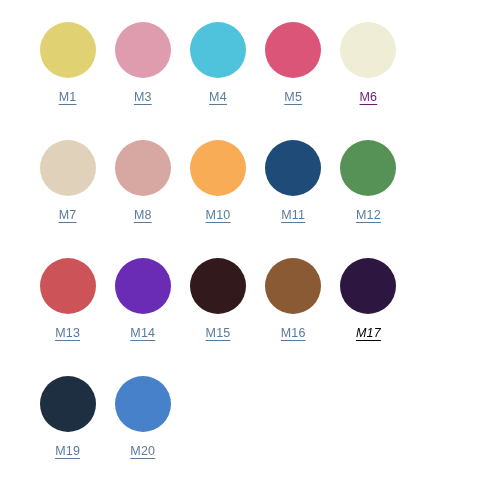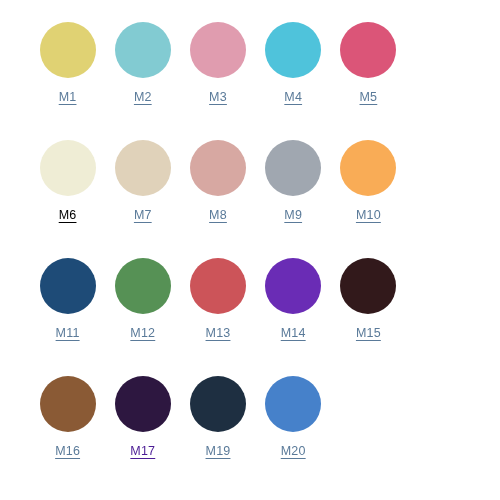--- a/index.html
+++ b/index.html
@@ -58,50 +58,42 @@
 </style>
 </head>
 <body style="background-color: rgb(255, 255, 255);">
 
 <div id="swatch-grid">
     <div class="swatch-cell">
       <span class="swatch-dot" style="background-color: rgb(224, 210, 115);"></span>
       <a class="swatch-label" style="color: rgb(90, 122, 153);">M1</a>
     </div>
     <div class="swatch-cell">
-      <span class="swatch-dot" style="background-color: rgb(130, 203, 210);"></span>
-      <a class="swatch-label" style="color: rgb(90, 122, 153);">M2</a>
-    </div>
-    <div class="swatch-cell">
       <span class="swatch-dot" style="background-color: rgb(224, 156, 175);"></span>
       <a class="swatch-label" style="color: rgb(90, 122, 153);">M3</a>
     </div>
     <div class="swatch-cell">
       <span class="swatch-dot" style="background-color: rgb(79, 195, 219);"></span>
       <a class="swatch-label" style="color: rgb(90, 122, 153);">M4</a>
     </div>
     <div class="swatch-cell">
       <span class="swatch-dot" style="background-color: rgb(219, 85, 120);"></span>
       <a class="swatch-label" style="color: rgb(90, 122, 153);">M5</a>
     </div>
     <div class="swatch-cell">
       <span class="swatch-dot" style="background-color: rgb(239, 237, 213);"></span>
-      <a class="swatch-label" style="color: #000000;">M6</a>
+      <a class="swatch-label" style="color: #701a75;">M6</a>
     </div>
     <div class="swatch-cell">
       <span class="swatch-dot" style="background-color: rgb(224, 210, 186);"></span>
       <a class="swatch-label" style="color: rgb(90, 122, 153);">M7</a>
     </div>
     <div class="swatch-cell">
       <span class="swatch-dot" style="background-color: rgb(215, 168, 162);"></span>
       <a class="swatch-label" style="color: rgb(90, 122, 153);">M8</a>
-    </div>
-    <div class="swatch-cell">
-      <span class="swatch-dot" style="background-color: rgb(160, 167, 176);"></span>
-      <a class="swatch-label" style="color: rgb(90, 122, 153);">M9</a>
     </div>
     <div class="swatch-cell">
       <span class="swatch-dot" style="background-color: rgb(249, 172, 86);"></span>
       <a class="swatch-label" style="color: rgb(90, 122, 153);">M10</a>
     </div>
     <div class="swatch-cell">
       <span class="swatch-dot" style="background-color: rgb(30, 75, 119);"></span>
       <a class="swatch-label" style="color: rgb(90, 122, 153);">M11</a>
     </div>
     <div class="swatch-cell">
@@ -119,21 +111,21 @@
     <div class="swatch-cell">
       <span class="swatch-dot" style="background-color: rgb(50, 25, 27);"></span>
       <a class="swatch-label" style="color: rgb(90, 122, 153);">M15</a>
     </div>
     <div class="swatch-cell">
       <span class="swatch-dot" style="background-color: rgb(138, 90, 53);"></span>
       <a class="swatch-label" style="color: rgb(90, 122, 153);">M16</a>
     </div>
     <div class="swatch-cell">
       <span class="swatch-dot" style="background-color: rgb(45, 23, 64);"></span>
-      <a class="swatch-label" style="color: #4c1d95;">M17</a>
+      <a class="swatch-label" style="color: #000000; font-style: italic;">M17</a>
     </div>
     <div class="swatch-cell">
       <span class="swatch-dot" style="background-color: rgb(30, 47, 65);"></span>
       <a class="swatch-label" style="color: rgb(90, 122, 153); text-align: right;">M19</a>
     </div>
     <div class="swatch-cell">
       <span class="swatch-dot" style="background-color: rgb(70, 129, 202);"></span>
       <a class="swatch-label" style="color: rgb(90, 122, 153);">M20</a>
     </div>
   </div>

